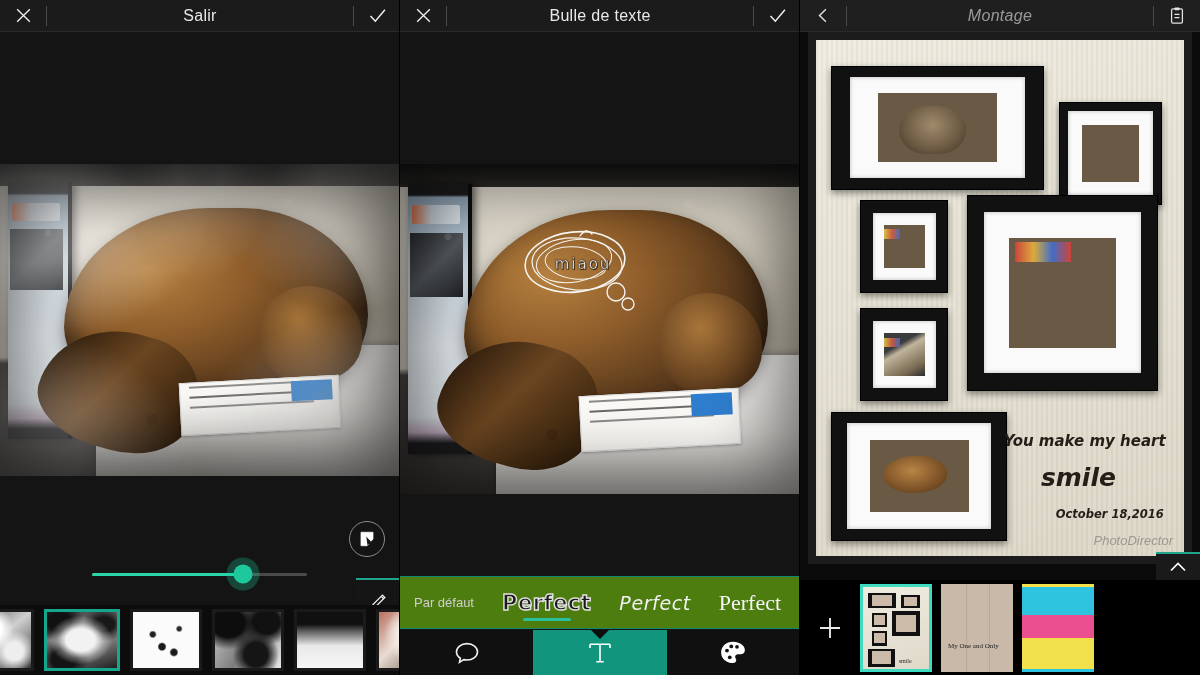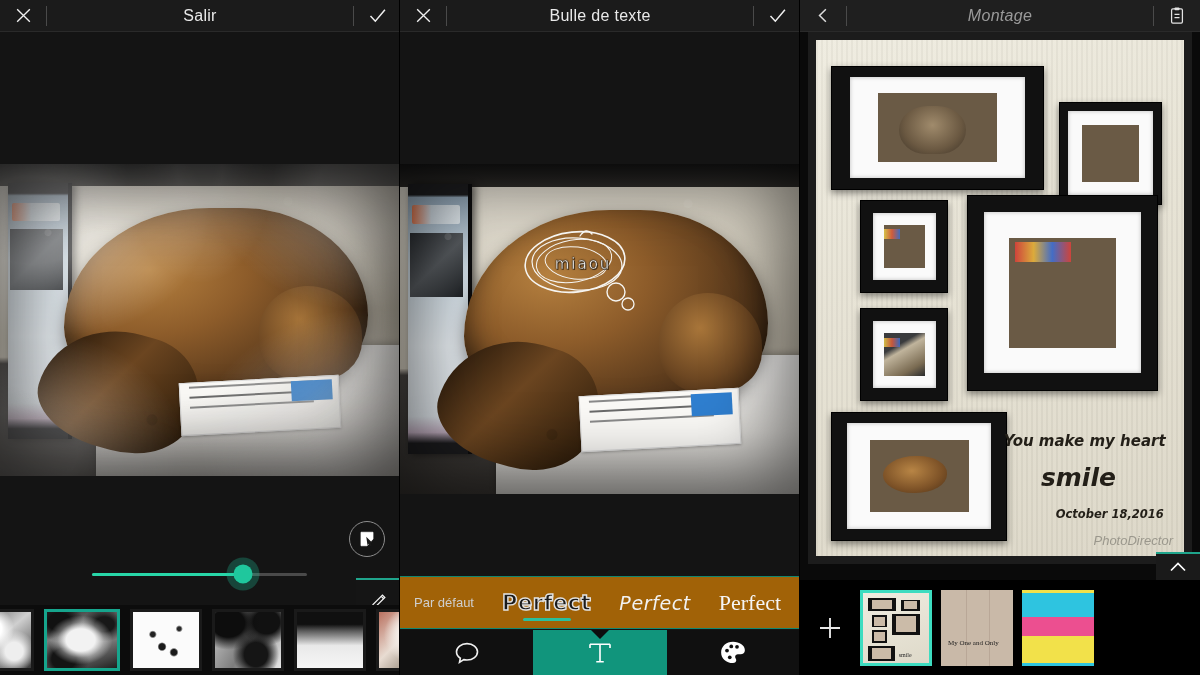--- a/index.html
+++ b/index.html
@@ -175,21 +175,21 @@
       linear-gradient(120deg,#cfcfcf,#7d7d7d 50%,#e8e8e8);}
   .g5{background:
       linear-gradient(180deg,#101010 0 22%, #5c5c5c 34%, #e9e9e9 60%, #f6f6f6 100%);}
   .g6{background:
       radial-gradient(ellipse at 50% 40%, #f3ece6 0 30%, transparent 60%),
       linear-gradient(135deg,#b9705f,#e8dcd2 40%,#9a8e7f 70%,#6b5c50);}
 
   
   .fontrow {
     position:absolute; left:0; right:0; display:flex; align-items:center;
-    background:#a16207; border-top:1px solid #13876f; border-bottom:1px solid #13876f;
+    background:#4d7c0f; border-top:1px solid #13876f; border-bottom:1px solid #13876f;
   }
   .fontitem {
     position:relative; display:flex; align-items:center; justify-content:center;
     height:100%; color:#e6e6e6; padding:0 14px; white-space:nowrap;
   }
   .fontitem .ul { position:absolute; bottom:7px; left:50%; transform:translateX(-50%);
       width:48px; height:3px; background:#2bbf9c; border-radius:2px; display:none; }
   .fontitem.sel .ul { display:block; }
   .f-default { font-size:13px; color:#cfcfcf; }
   .f-outline { font-family:"DejaVu Sans", sans-serif; font-size:21px; font-weight:700;
@@ -243,21 +243,21 @@
   .m-line2 { font-family:"DejaVu Sans", sans-serif; font-weight:700; font-size:25px; }
   .m-date  { font-family:"DejaVu Sans", sans-serif; font-weight:700; font-size:11.5px; }
   .m-wm    { color:#9a978c; font-size:13px;padding-left:26px; }
 
   .collapse-btn {
     position:absolute; right:0; width:44px; height:28px; background:#1a1a1a;
     border-top:2px solid #1fa58c; display:flex; align-items:center; justify-content:center;
   }
   .tpl-strip { position:absolute; left:0; right:0; bottom:0; height:95px; background:#000; display:flex; align-items:center; }
   .add-btn { width:60px; height:95px; display:flex; align-items:center; justify-content:center; }
-  .tpl { position:relative; flex:0 0 auto; width:72px; height:76px; margin-right:9px;
+  .tpl { position:relative; flex:0 0 auto; width:72px; height:88px; margin-right:9px;
       border:3px solid transparent; overflow:hidden; background:#ddd; }
   .tpl.sel { border-color:#3ddcc0; }
   .t1{ background:linear-gradient(160deg,#efece0,#ded9c9); }
   .t1 .mini{ position:absolute; background:#111; }
   .t1 .mini i{ position:absolute; inset:14%; background:#cbbba8; display:block; }
   .t2{ background:repeating-linear-gradient(90deg,#c9b9a8 0 22px,#b9a797 22px 23px),
                  repeating-linear-gradient(0deg,rgba(0,0,0,.08) 0 20px, rgba(255,255,255,.08) 20px 21px);}
   .t3{ background:linear-gradient(180deg,#2ec4e0 0 34%, #ec4f90 34% 62%, #f2e14a 62% 100%); }
   .tcap{ position:absolute; left:6%; bottom:18%; font-size:6px; color:#2a2a2a; font-family:"Liberation Serif",serif;}
 </style>

